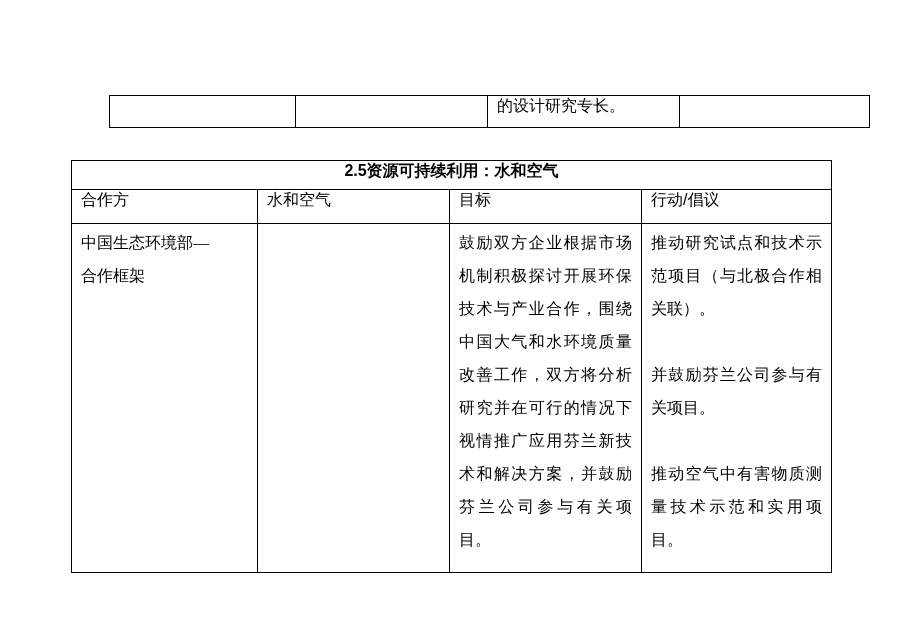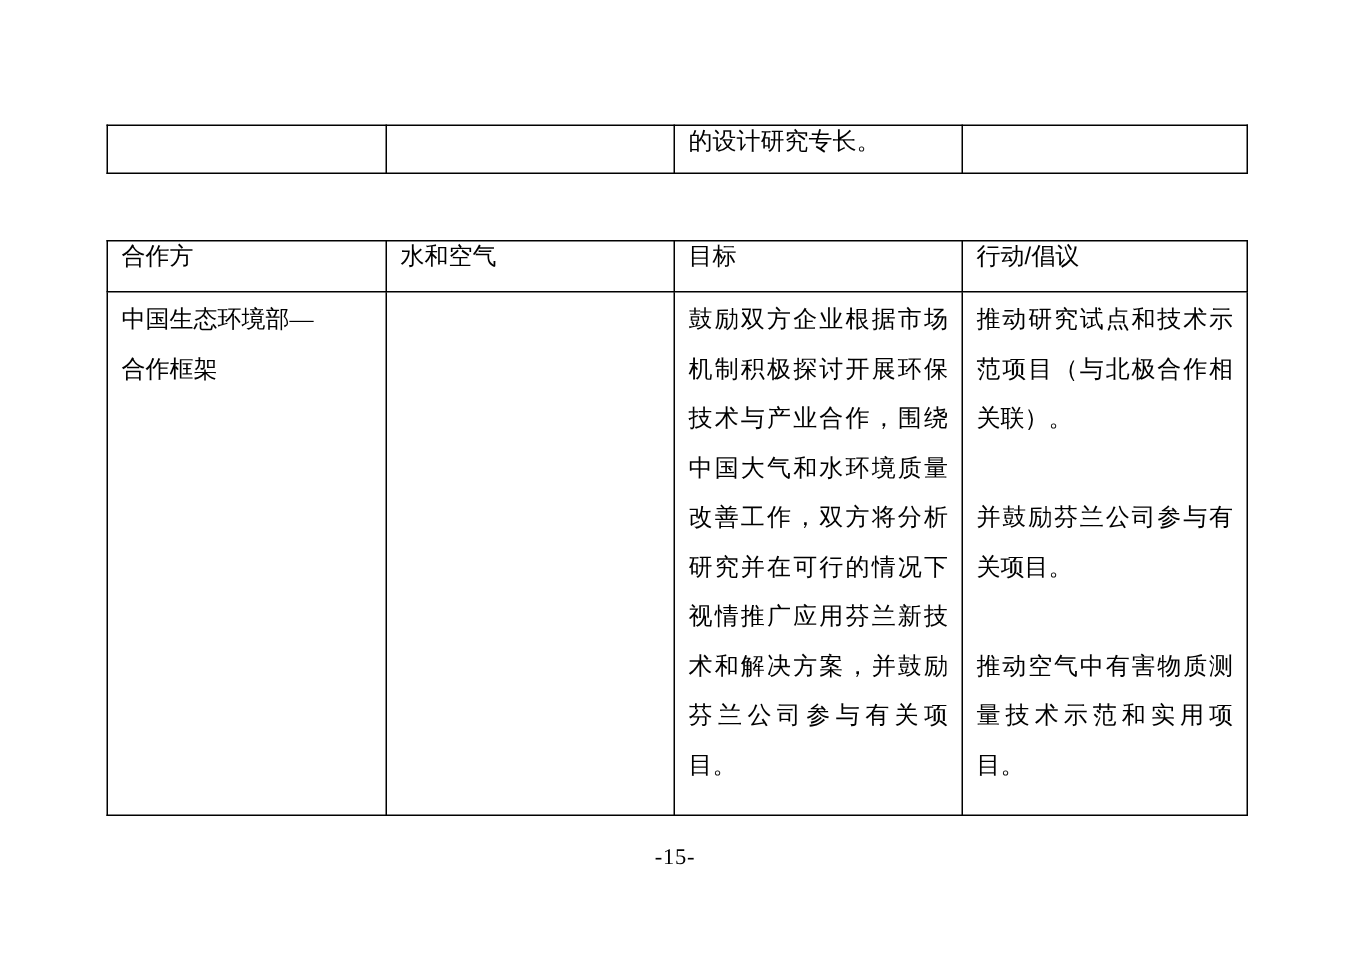--- a/index.html
+++ b/index.html
@@ -22,21 +22,21 @@
     left: 71px;
     width: 760px;
     border-collapse: collapse;
     table-layout: fixed;
   }
   table.doc-table td {
     border: 1px solid #000000;
     vertical-align: top;
     overflow: hidden;
   }
-  .top-fragment { top: 83px; }
+  .top-fragment { top: 95px; margin-left: 38px; }
   .top-fragment td {
     height: 31px;
     padding: 0 9px;
     vertical-align: middle;
     font-size: 16px;
   }
   .main-table { top: 160px; }
   .title-row td {
     height: 28px;
     text-align: center;
@@ -102,20 +102,23 @@
   </table>
 
   <table class="doc-table main-table">
     <colgroup>
       <col style="width:186px">
       <col style="width:192px">
       <col style="width:192px">
       <col style="width:190px">
     </colgroup>
     <tbody>
+      <tr class="title-row">
+        <td colspan="4">2.5资源可持续利用：水和空气</td>
+      </tr>
       <tr class="header-row">
         <td>合作方</td>
         <td>水和空气</td>
         <td>目标</td>
         <td>行动/倡议</td>
       </tr>
       <tr class="content-row">
         <td class="lines">
             <p>中国生态环境部—</p>
             <p>合作框架</p>
@@ -126,15 +129,14 @@
           </td>
         <td class="justified">
             <p>推动研究试点和技术示范项目（与北极合作相关联）。</p>
             <p>并鼓励芬兰公司参与有关项目。</p>
             <p>推动空气中有害物质测量技术示范和实用项目。</p>
           </td>
       </tr>
     </tbody>
   </table>
 
-  <div class="page-number">-15-</div>
 
 </div>
 
 </body></html>

